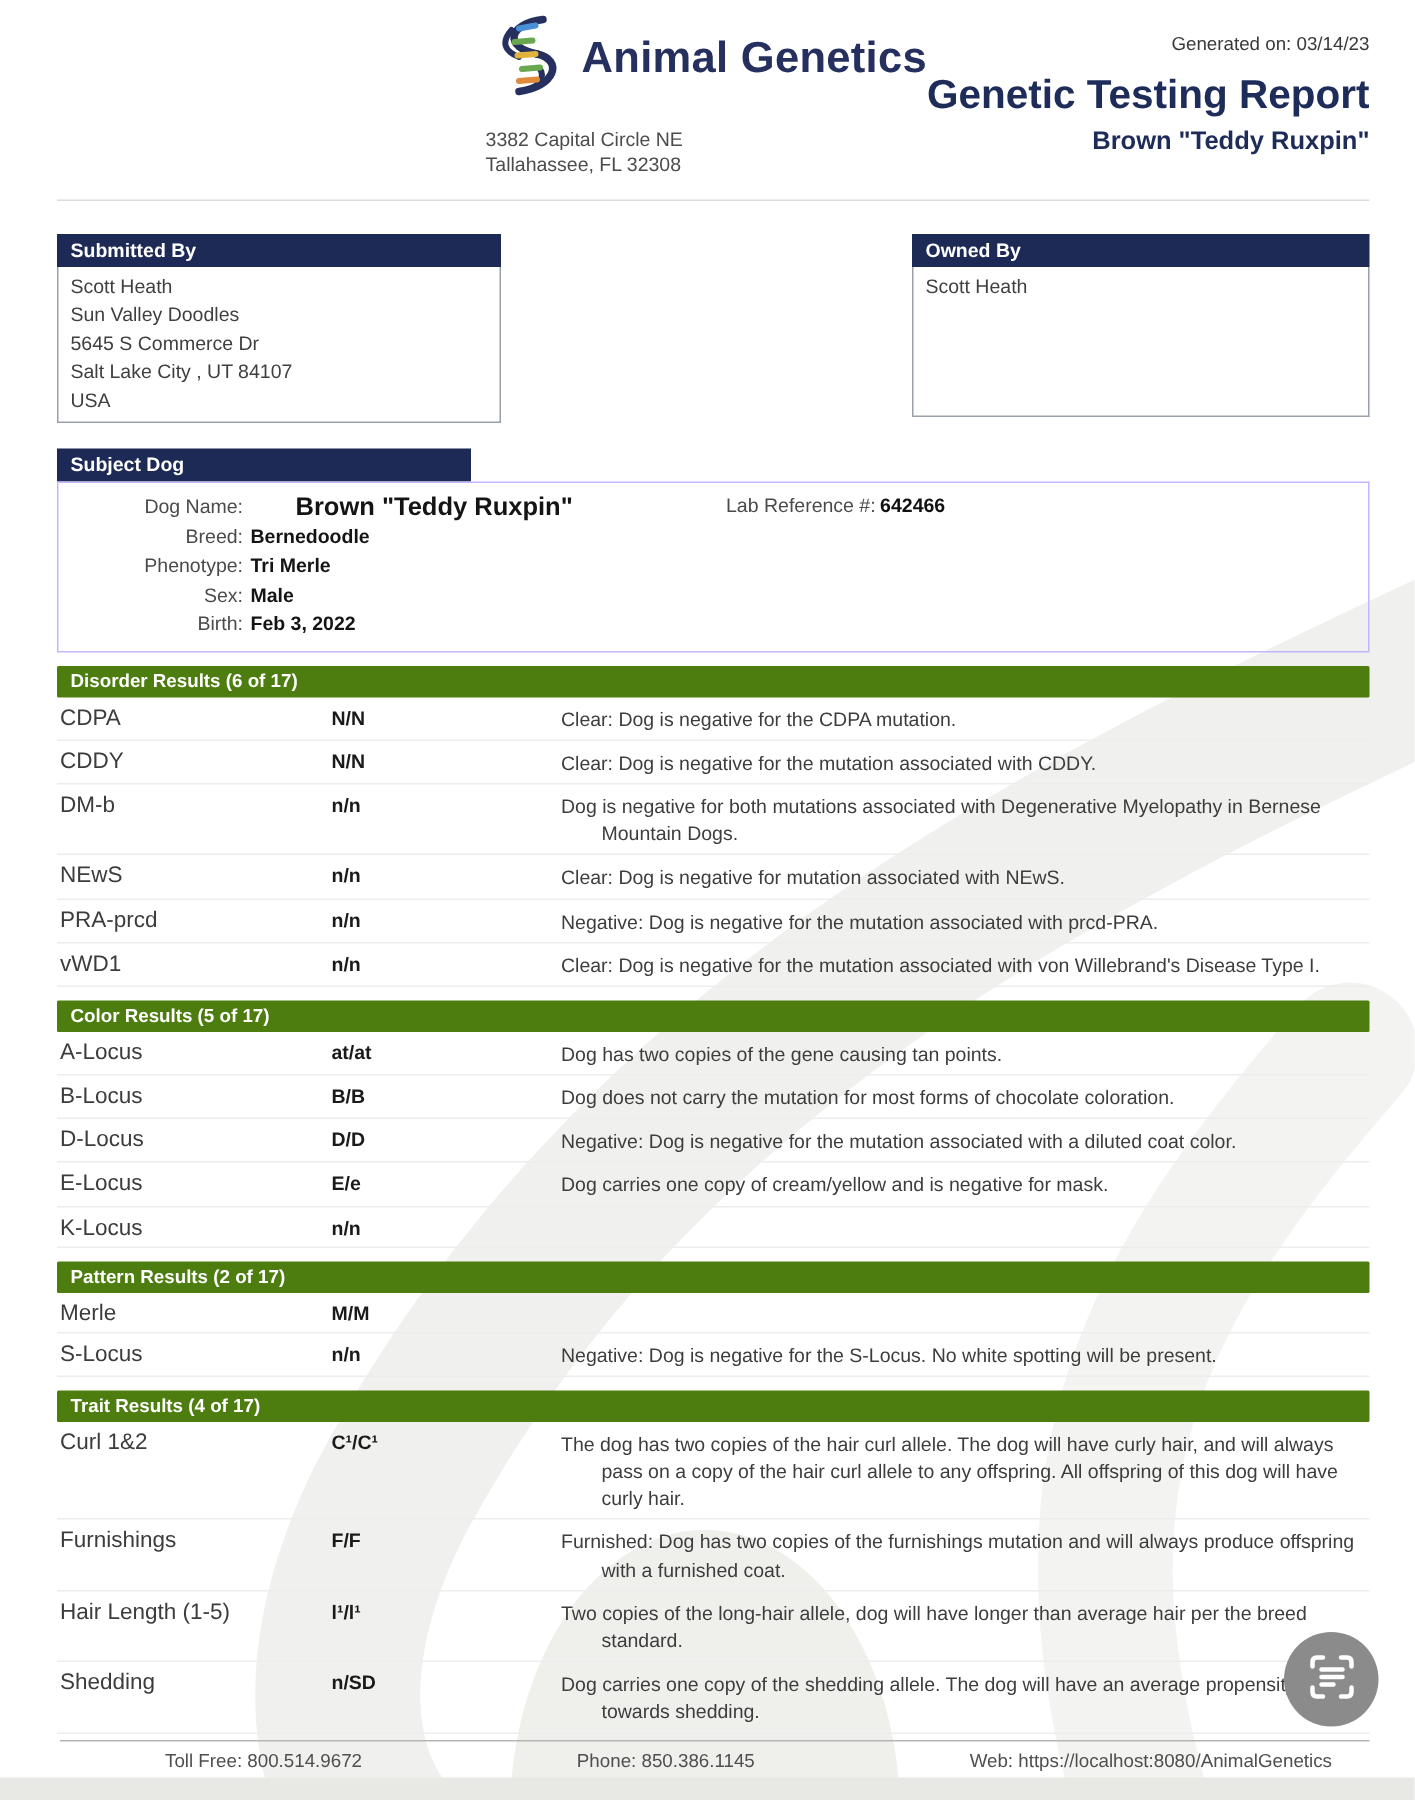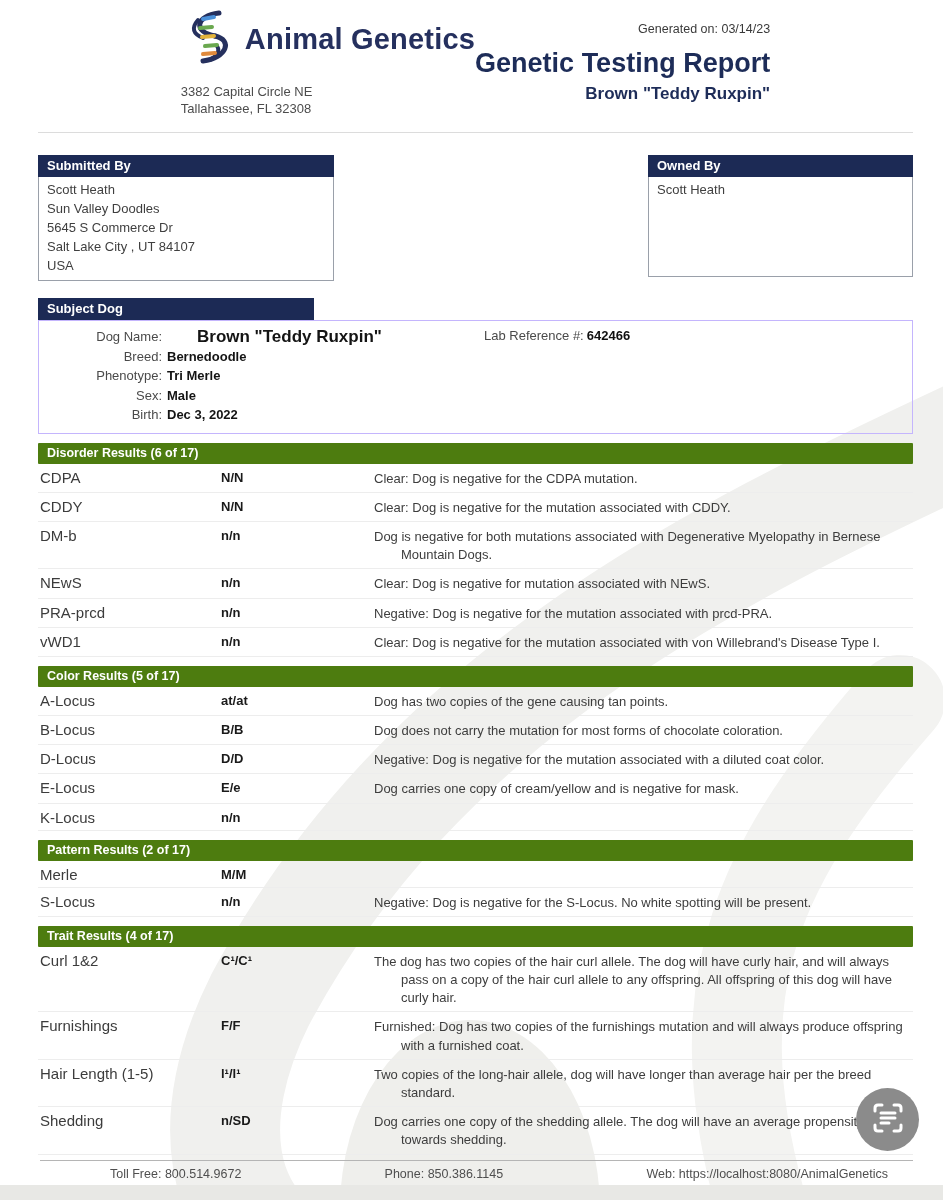--- a/index.html
+++ b/index.html
@@ -9,34 +9,34 @@
     background:#ffffff;
     color:#333;
     position:relative;
     overflow:hidden;
   }
   .page { position:relative; width:943px; height:1200px; }
   .watermark { position:absolute; inset:0; z-index:0; pointer-events:none; }
   .content { position:relative; z-index:1; padding:8px 30px 0 38px; }
 
   
-  .hdr { display:flex; justify-content:center; }
+  .hdr { display:flex; justify-content:flex-end; }
   .hdr-left { display:flex; align-items:center; gap:12px; }
   .brand-name { font-size:29px; font-weight:bold; color:#25305e; letter-spacing:0.2px; }
   .hdr-right { text-align:right; padding-top:14px; }
   .generated { font-size:12.5px; color:#3a3a3a; }
   .addr { margin-top:14px; font-size:13px; color:#4c4c4c; line-height:1.3; }
   .report-title { font-size:27px; font-weight:bold; color:#1d2c58; margin-top:12px; }
   .report-subject { font-size:17px; font-weight:bold; color:#1d2c58; margin-top:5px; }
   .hdr-rule { border:none; border-top:1px solid #dcdcdc; margin-top:14px; }
 
   
   .boxes-row { display:flex; justify-content:space-between; margin-top:22px; }
   .info-box { width:296px; }
-  .info-box.owned { width:265px; }
+  .info-box.owned { width:305px; }
   .box-head {
     background:#1c2a55; color:#fff; font-size:13px; font-weight:bold;
     padding:3px 9px 4px; line-height:1.2;
   }
   .box-body {
     border:1px solid #9aa0aa; border-top:none; min-height:100px;
     padding:4px 8px; font-size:13px; color:#3f3f3f; line-height:1.45;
   }
 
   
@@ -168,21 +168,21 @@
             <div class="dog-field">
               <span class="dog-label">Phenotype:</span>
               <span class="dog-value">Tri Merle</span>
             </div>
             <div class="dog-field">
               <span class="dog-label">Sex:</span>
               <span class="dog-value">Male</span>
             </div>
             <div class="dog-field">
               <span class="dog-label">Birth:</span>
-              <span class="dog-value">Dec 3, 2022</span>
+              <span class="dog-value">Feb 3, 2022</span>
             </div>
           </div>
         <div class="lab-ref">
           <span>Lab Reference #:</span><b>642466</b>
         </div>
       </div>
     </div>
 
     <div id="results-container">
         <div class="section">

